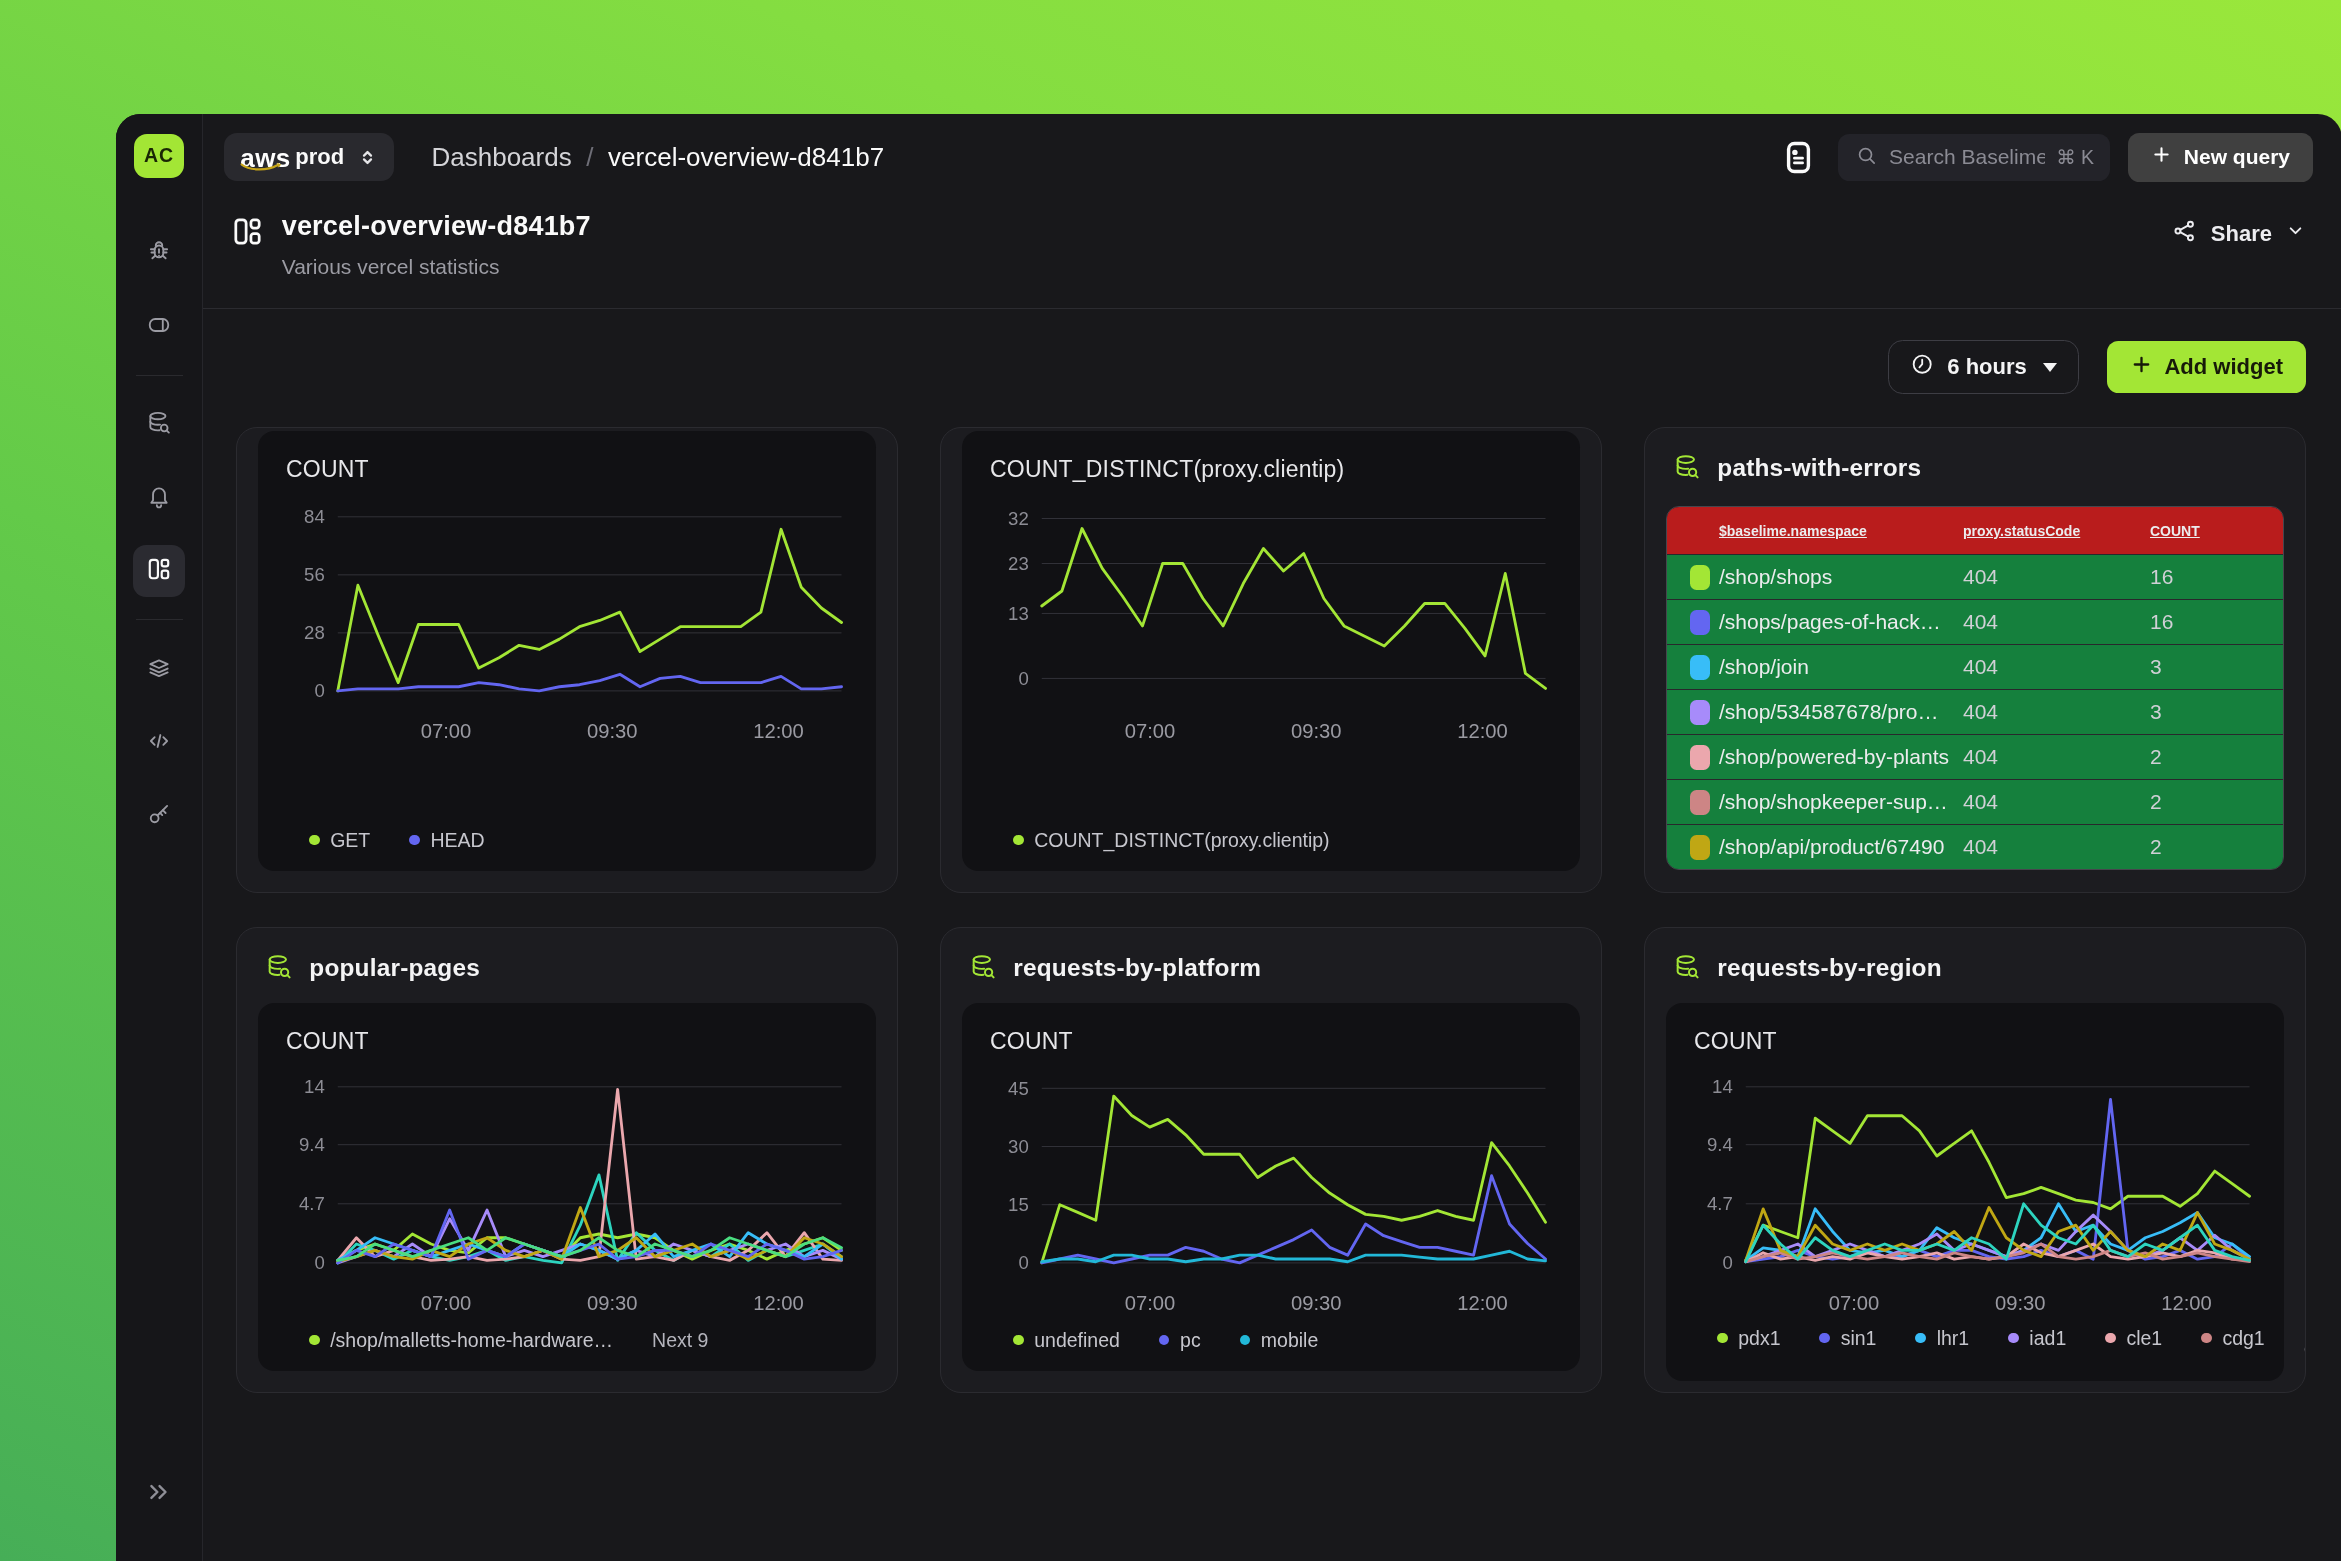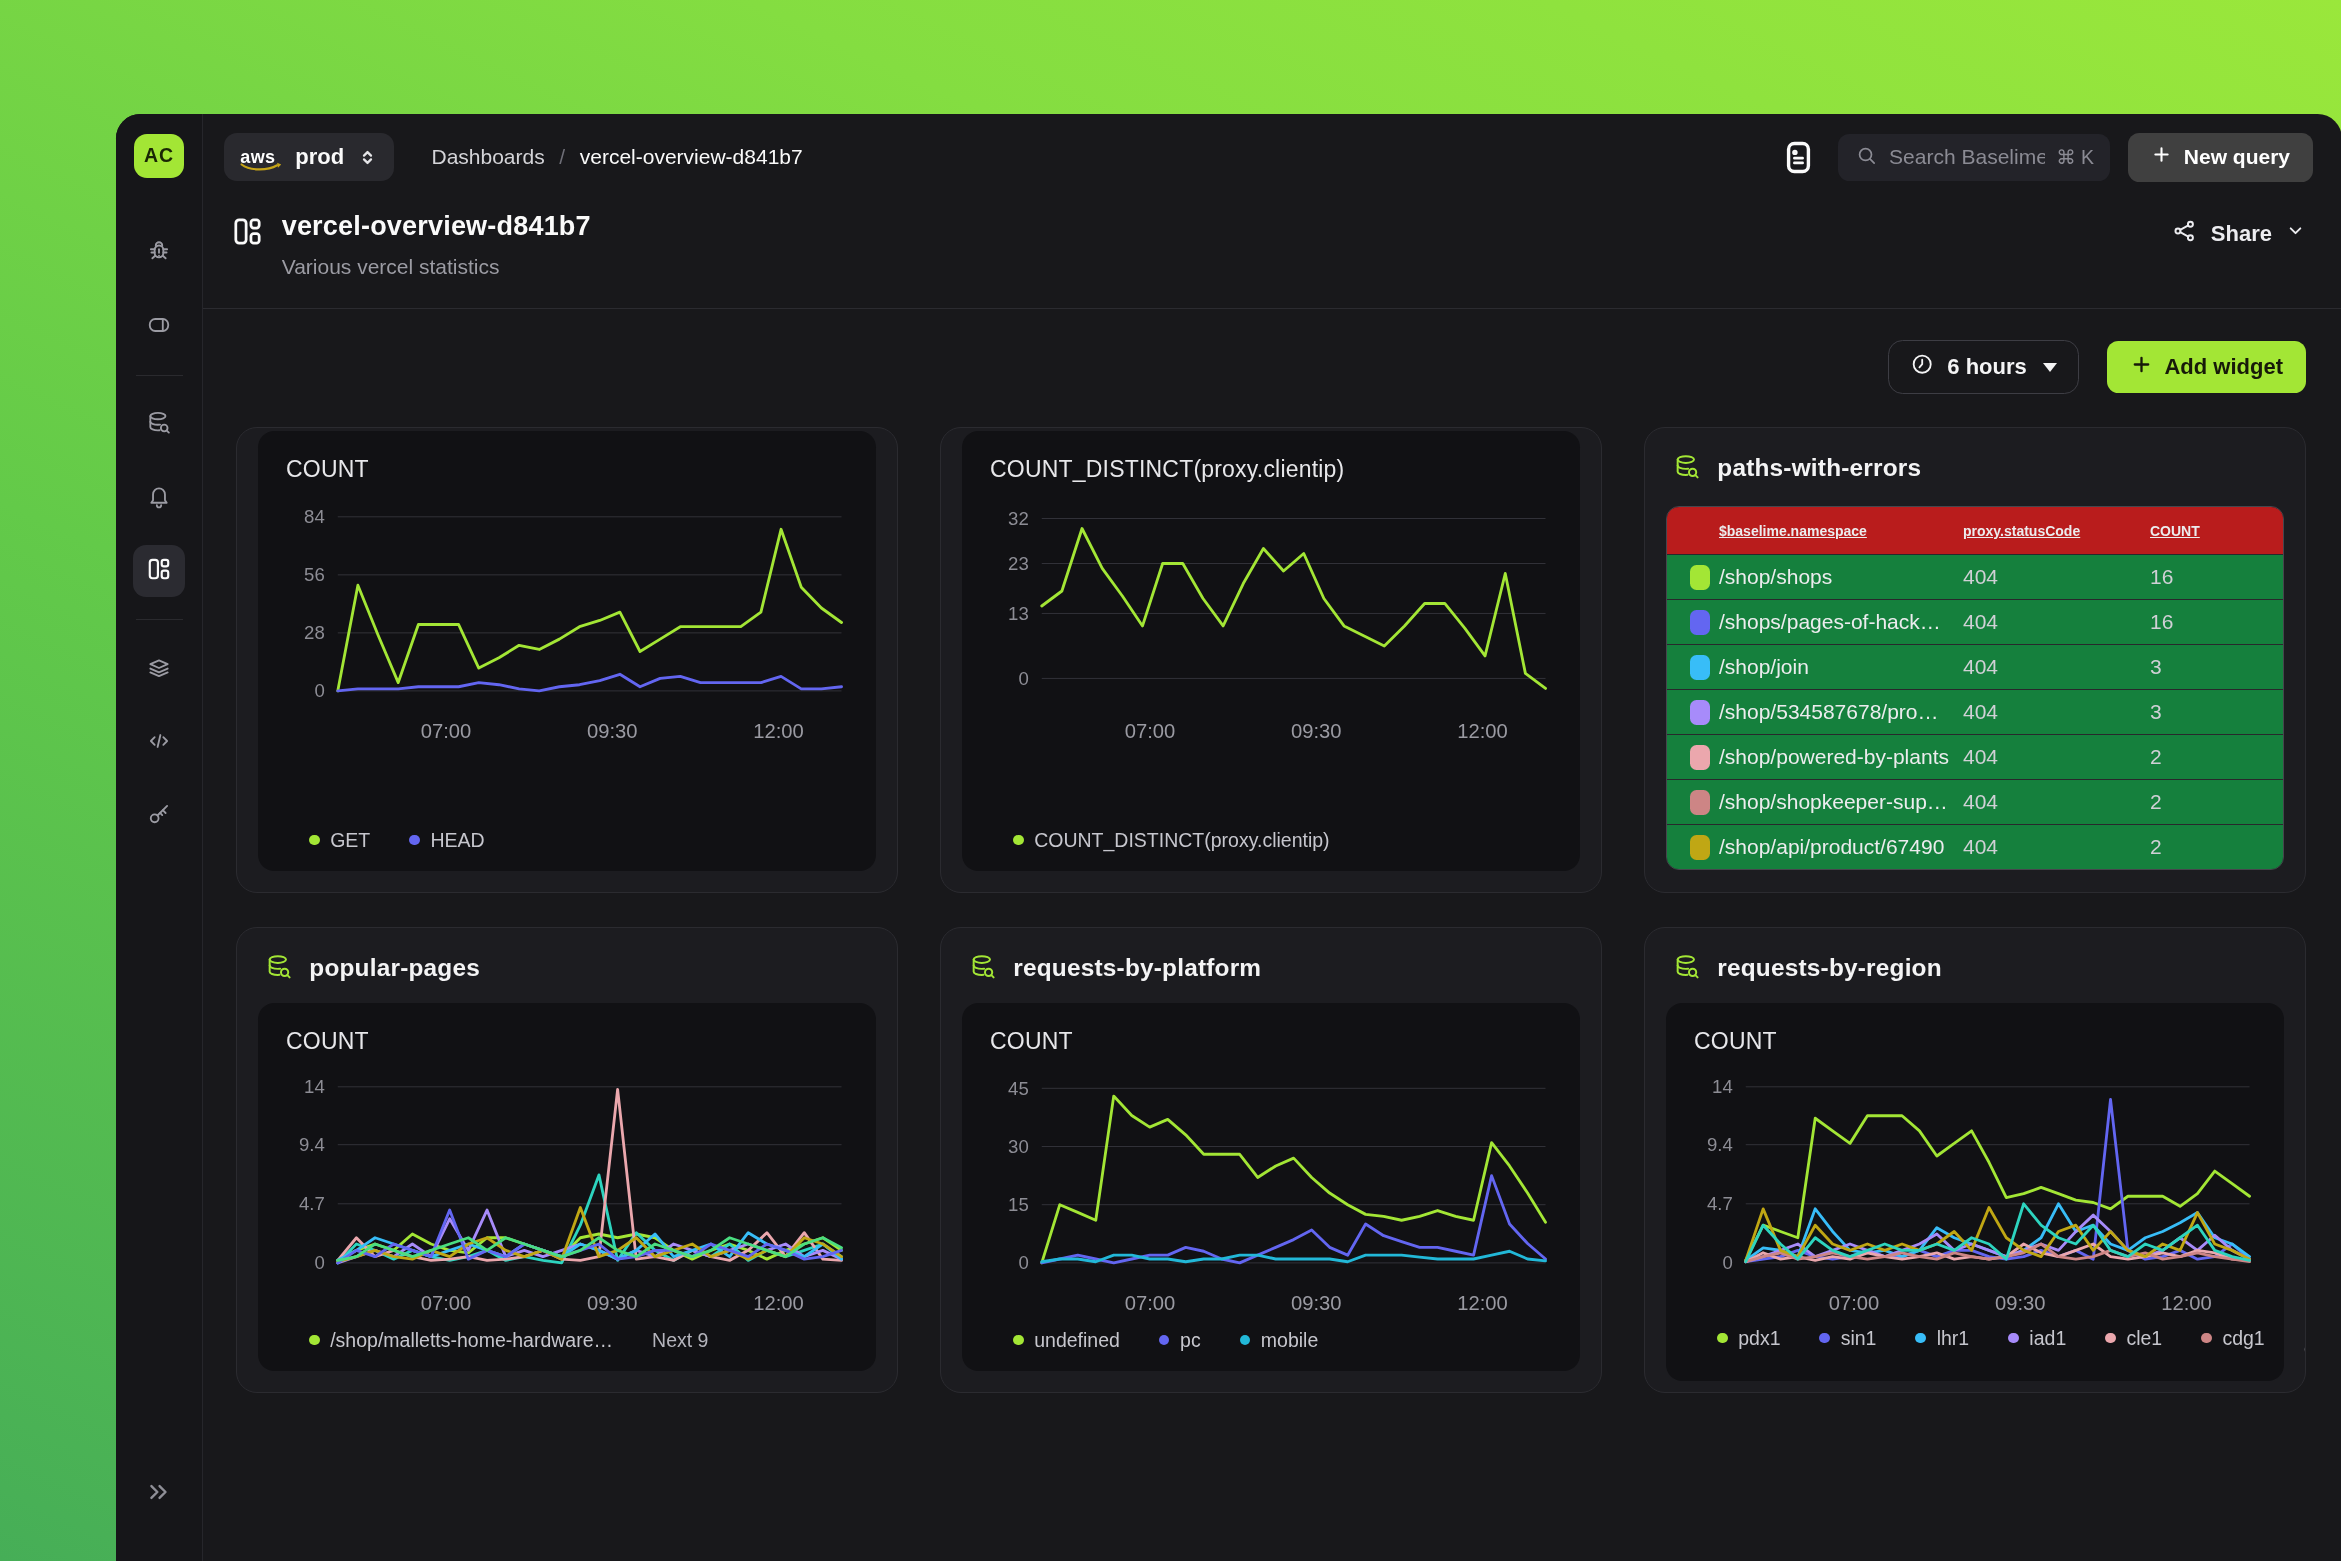--- a/index.html
+++ b/index.html
@@ -26,24 +26,24 @@
   .sbspacer { flex:1; }
   .collapse { color:#8f8f97; }
 
   
   .content { flex:1; min-width:0; display:flex; flex-direction:column; }
 
   .topbar { height:86px; display:flex; align-items:center; padding:0 29px 0 21px; flex:none; }
   .envpill { display:flex; align-items:center; gap:13px; background:#29292e; border-radius:13px;
     padding:9.8px 16.3px; font-size:22px; font-weight:700; color:#fafafa; }
   .awsmark { position:relative; width:42px; height:29px; }
-  .awsmark .awstxt { font-size:18px; font-weight:700; color:#fff; font-style:normal; letter-spacing:0.4px; }
+  .awsmark .awstxt { font-size:26px; font-weight:700; color:#fff; font-style:normal; letter-spacing:0.4px; }
   .awsmark svg { position:absolute; left:0; bottom:-1.6px; width:42px; height:11.4px; }
   .updown { color:#e4e4e7; display:flex; }
-  .crumbs { margin-left:37px; font-size:21px; display:flex; gap:14.6px; align-items:center; }
+  .crumbs { margin-left:37px; font-size:26px; display:flex; gap:14.6px; align-items:center; }
   .crumb-section { color:#d4d4d8; }
   .crumb-sep { color:#6e6e77; }
   .crumb-current { color:#fafafa; }
   .tbspacer { flex:1; }
   .changelog { color:#fafafa; margin-right:19.5px; display:flex; }
   .searchpill { width:272px; height:47px; background:#232329; border-radius:11.4px; display:flex;
     align-items:center; padding:0 16.3px; gap:11.4px; color:#8b8b94; }
   .searchpill input { flex:1; min-width:0; background:transparent; border:none; outline:none;
     font-family:inherit; font-size:21px; color:#d4d4d8; }
   .searchpill input::placeholder { color:#8b8b94; }

